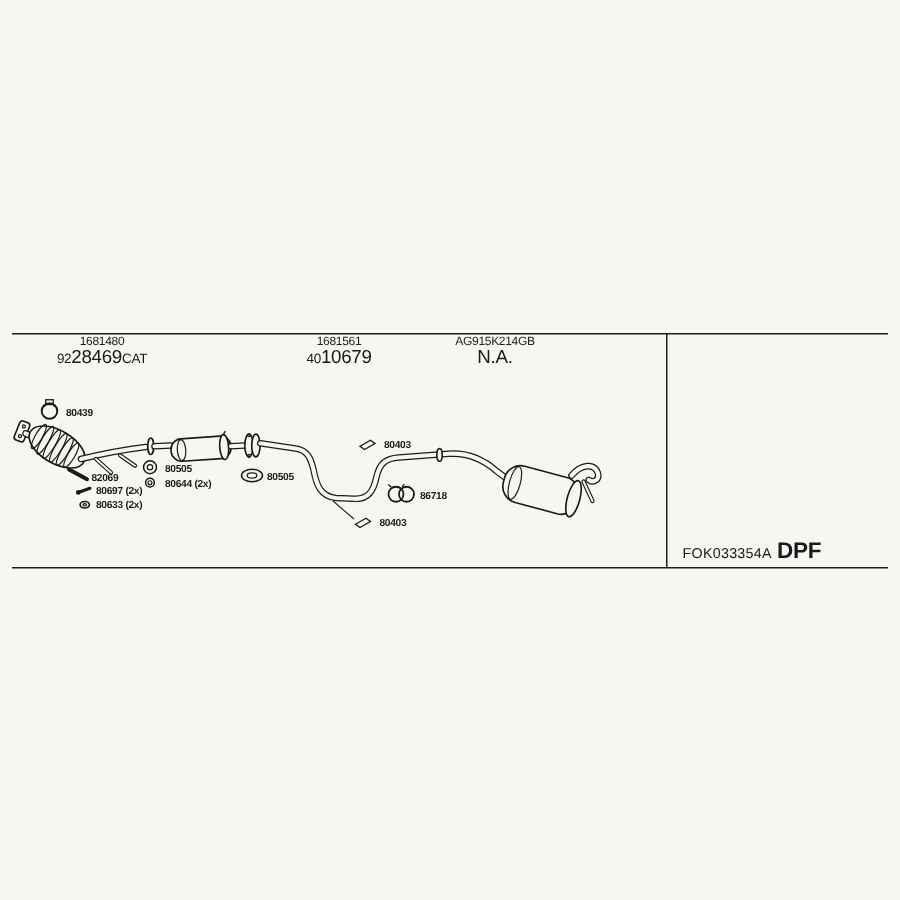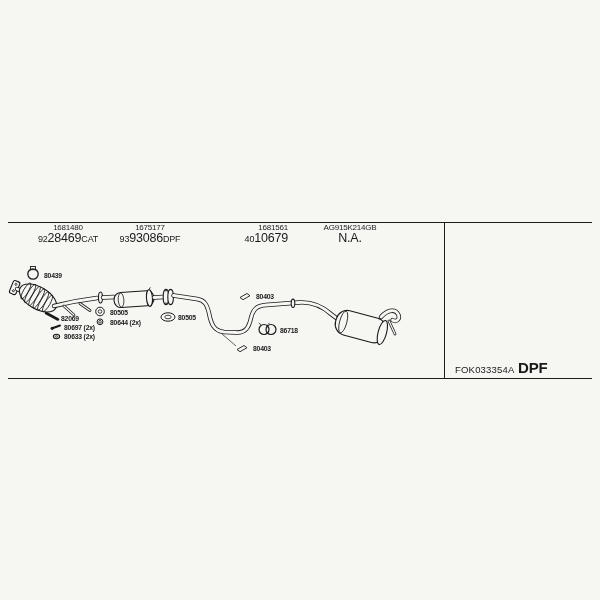--- a/index.html
+++ b/index.html
@@ -37,29 +37,25 @@
 <div class="page">
 
   <div class="rule-h" style="left:8px;top:222px;width:584px;"></div>
   <div class="rule-h" style="left:8px;top:378px;width:584px;"></div>
   <div class="rule-v" style="left:444px;top:222px;height:156px;"></div>
 
   <div class="hcol" style="left:18px;top:223px;">
     <div class="top">1681480</div>
     <div class="main"><span>92</span><span class="big">28469</span><span>CAT</span></div>
   </div>
-  <div class="hcol" style="left:100px;top:223px;">
-    <div class="top">1675177</div>
-    <div class="main"><span>93</span><span class="big">93086</span><span>DPF</span></div>
-  </div>
-  <div class="hcol" style="left:188px;top:223px;text-align:right;">
+  <div class="hcol" style="left:176px;top:223px;">
     <div class="top">1681561</div>
     <div class="main"><span>40</span><span class="big">10679</span><span></span></div>
   </div>
-  <div class="hcol" style="left:300px;top:223px;">
+  <div class="hcol" style="left:280px;top:223px;">
     <div class="top">AG915K214GB</div>
     <div class="main"><span></span><span class="big">N.A.</span><span></span></div>
   </div>
 
 
   <div class="footer-code">FOK033354A</div>
   <div class="footer-type">DPF</div>
 
   <svg class="diagram" width="600" height="600" viewBox="0 0 600 600">
 

